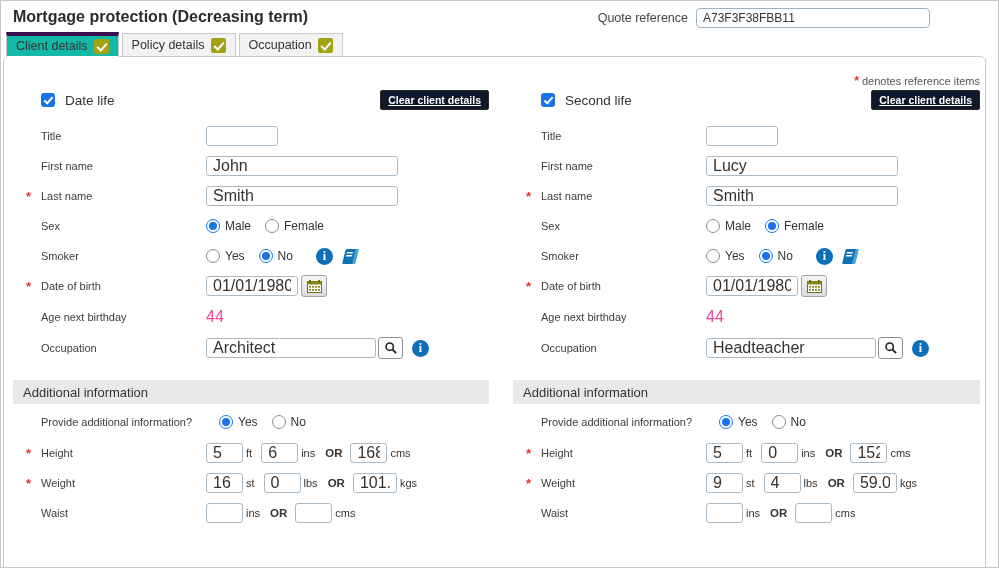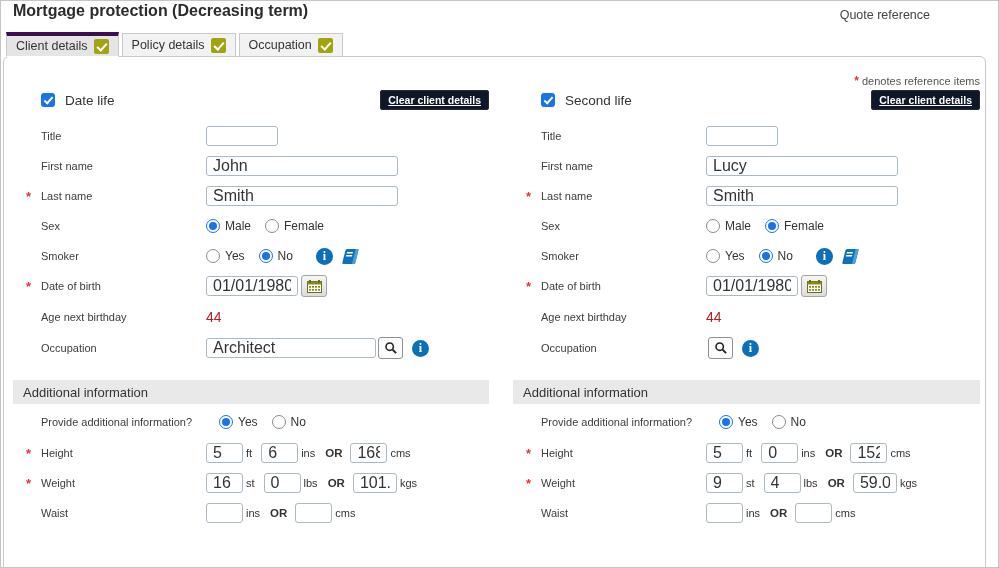--- a/index.html
+++ b/index.html
@@ -1,30 +1,30 @@
 <!DOCTYPE html>
 <html style="--accent: #1a73e8; --tab_purple: #3b0f4f; --badge_olive: #a2a312; --red: #e03535; --info_blue: #0d6fb8;"><head>
 <meta charset="utf-8">
 <style>
   * { margin:0; padding:0; box-sizing:border-box; }
   html,body { background:#fff; }
   body { font-family:"Liberation Sans", sans-serif; color:#3a3a3a; }
   .page { position:relative; width:999px; height:568px; background:#fff; border:1px solid #c5c5c5; overflow:hidden; }
 
   
-  .page-title { position:absolute; left:12px; top:1px; font-size:16px; font-weight:bold; color:#2b2b2b; }
+  .page-title { position:absolute; left:12px; top:7px; font-size:16px; font-weight:bold; color:#2b2b2b; }
   .quote-ref { position:absolute; right:68px; top:7px; display:flex; align-items:center; gap:8px; }
   .quote-ref-label { font-size:12.5px; color:#444; }
   .quote-ref-input { width:234px; height:20px; border:1px solid #9fb0bf; border-radius:4px; font-size:12px; padding:1px 6px; color:#333; font-family:"Liberation Sans",sans-serif; }
 
   
   .tabs { position:absolute; left:5px; top:31px; display:flex; gap:3px; z-index:3; }
   .tab { display:flex; align-items:center; gap:6px; padding:0 9px; font-size:12.5px; color:#333;
          background:#f2f2f2; border:1px solid #c9c9c9; height:24px; margin-top:1px; cursor:pointer; }
-  .tab.active { background:#e5e5e5; border-top:4px solid var(--tab_purple); border-bottom:1px solid #fff; height:25px; margin-top:0; }
+  .tab.active { background:#14b8a6; border-top:4px solid var(--tab_purple); border-bottom:1px solid #fff; height:25px; margin-top:0; }
   .check-badge { width:15px; height:15px; background:var(--badge_olive); border-radius:2px; position:relative; display:inline-block; }
   .check-badge::after { content:""; position:absolute; left:5px; top:2px; width:4px; height:8px;
          border:solid #fff; border-width:0 2px 2px 0; transform:rotate(42deg); }
 
   
   .panel { position:absolute; left:2px; top:55px; width:983px; height:540px; background:#fff;
            border:1px solid #c9c9c9; border-radius:6px; z-index:1; }
   .mandatory-note { position:absolute; right:18px; top:73px; font-size:11px; color:#555; z-index:2; }
   .mandatory-note .star { color:var(--red); font-weight:bold; font-size:12px; margin-right:3px; }
 
@@ -63,34 +63,35 @@
   .icon-btn { width:26px; height:22px; display:flex; align-items:center; justify-content:center;
               border:1px solid #a5a5a5; border-radius:3px; background:linear-gradient(#f6f6f6,#dcdcdc); cursor:pointer; margin-left:3px; }
   .search-btn { background:#fdfdfd; border:1px solid #8f8f8f; width:25px; height:22px; margin-left:2px; }
   .info-icon { width:17px; height:17px; border-radius:50%; background:var(--info_blue); color:#fff;
                font-family:"Liberation Serif",serif; font-weight:bold; font-size:12px; display:flex;
                align-items:center; justify-content:center; margin-left:9px; cursor:pointer; }
   .book-icon { margin-left:7px; cursor:pointer; display:flex; }
 
   .units { font-size:11px; color:#333; margin:0 9px 0 3px; }
   .or { font-size:11.5px; font-weight:bold; color:#333; margin:0 8px 0 1px; }
-  .age-val { font-size:14px; color:#b91c1c; }
+  .age-val { font-size:16px; color:#ec4899; }
 
   .add-bar { background:#e9e9e9; height:24px; display:flex; align-items:center; padding-left:10px;
              font-size:13px; color:#333; margin-top:17px; margin-bottom:2px; }
 </style>
 </head>
 <body>
 
 <div class="page">
 
   <div class="page-title">Mortgage protection (Decreasing term)</div>
 
   <div class="quote-ref">
     <span class="quote-ref-label">Quote reference</span>
+    <input class="quote-ref-input" value="A73F3F38FBB11" style="">
   </div>
 
   <div class="tabs">
     <div class="tab active">
       <span>Client details</span>
       <span class="check-badge"></span>
     </div>
     <div class="tab">
       <span>Policy details</span>
       <span class="check-badge"></span>
@@ -355,20 +356,21 @@
       <span class="req"></span>
         <span class="flabel">Age next birthday</span>
       <div class="ctrl">
           <span class="age-val">44</span>
         </div>
     </div>
     <div class="row">
       <span class="req"></span>
         <span class="flabel">Occupation</span>
       <div class="ctrl">
+        <input class="txt w-occ" value="Headteacher" style="">
         <span class="icon-btn search-btn">
           <svg width="14" height="14" viewBox="0 0 16 16">
               <circle cx="6.5" cy="6.5" r="4.2" fill="none" stroke="#222" stroke-width="1.8"></circle>
               <line x1="9.8" y1="9.8" x2="13.8" y2="13.8" stroke="#222" stroke-width="2.2"></line>
             </svg>
         </span>
         <span class="info-icon">i</span>
       </div>
     </div>
 

